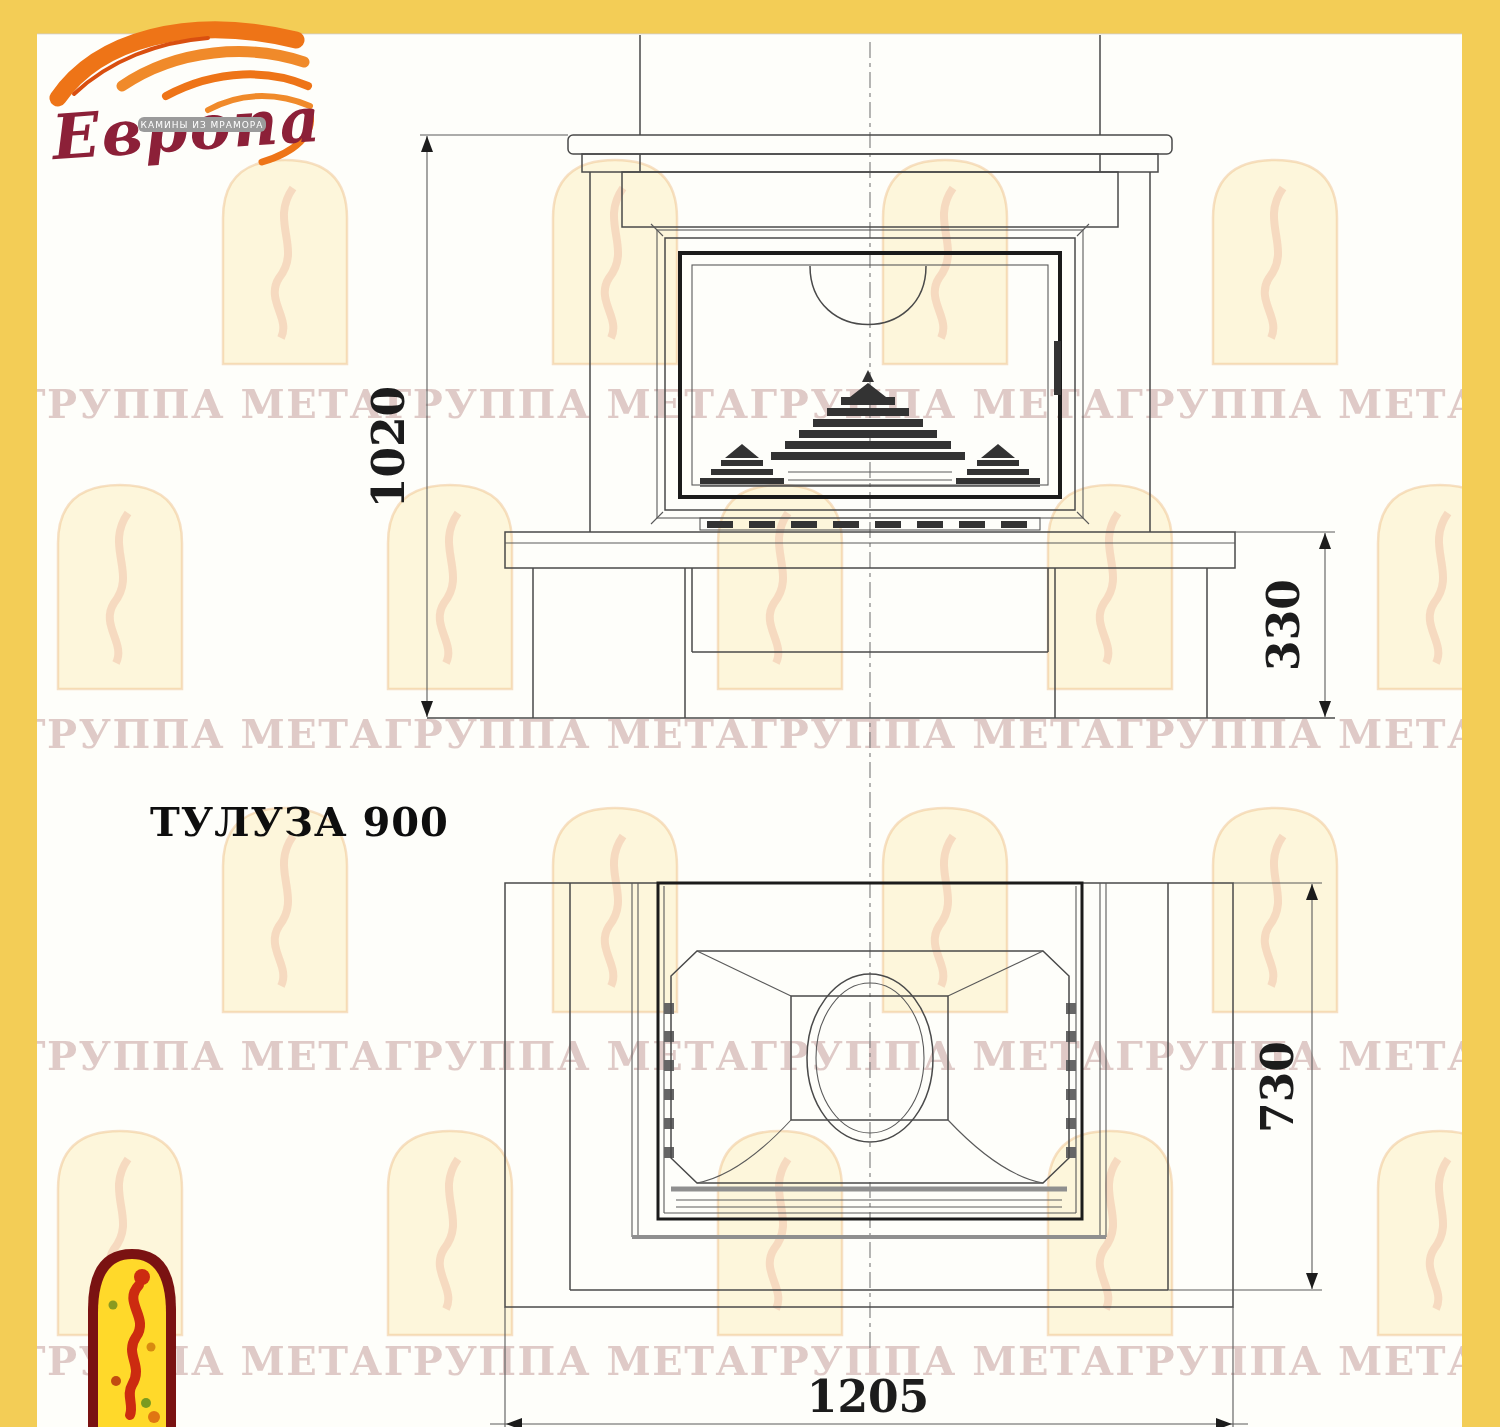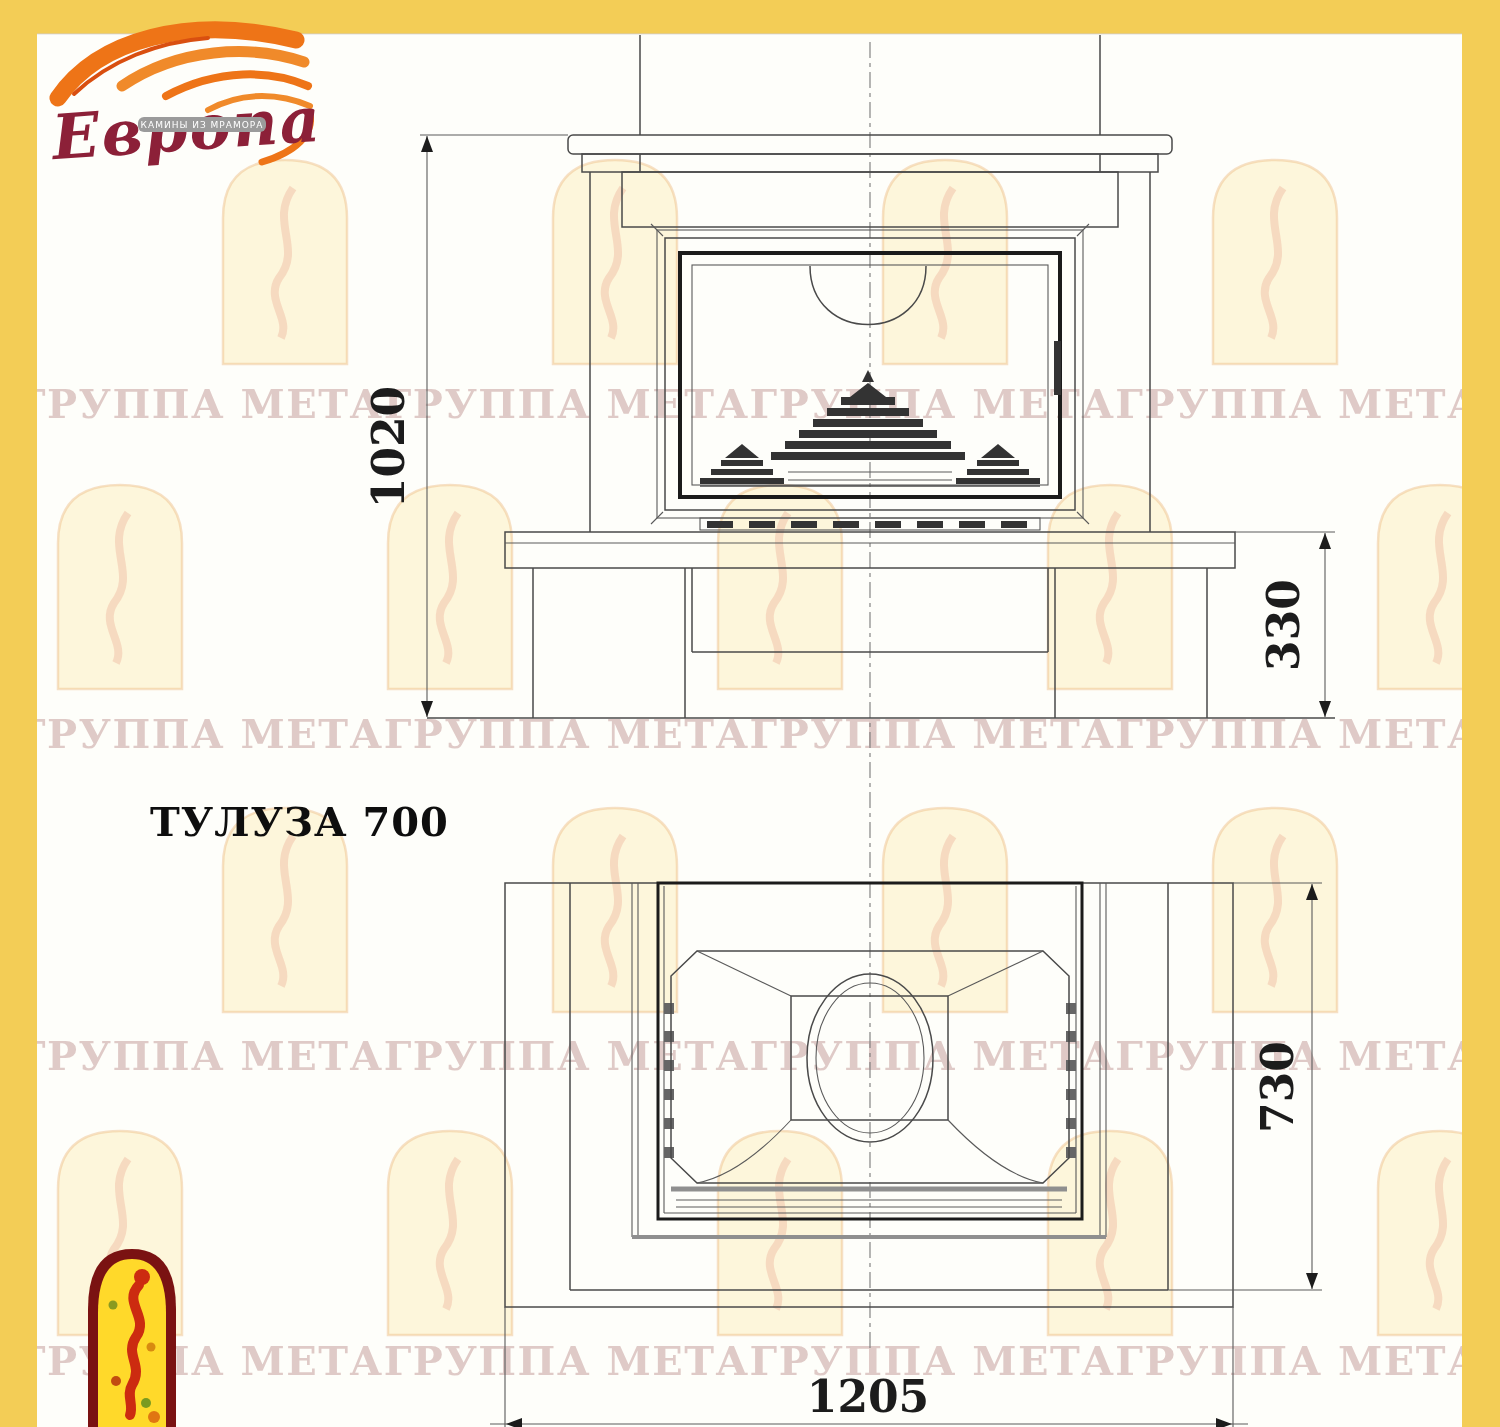--- a/index.html
+++ b/index.html
@@ -224,21 +224,21 @@
 
     <g>
       <line class="ln-thin" x1="490" y1="1424" x2="1248" y2="1424"></line>
       <polygon class="arrow" points="506,1424 522,1418 522,1430"></polygon>
       <polygon class="arrow" points="1232,1424 1216,1418 1216,1430"></polygon>
       <text class="dimtxt" text-anchor="middle" x="868" y="1412">1205</text>
     </g>
   </g>
 </svg>
 
-<div id="page-title">ТУЛУЗА 700</div>
+<div id="page-title">ТУЛУЗА 900</div>
 
 <svg id="logo-europa" viewBox="0 0 320 200">
   <g fill="none" stroke-linecap="round">
     <path d="M20 96 C60 38 150 12 258 38" stroke="#EE7417" stroke-width="17"></path>
     <path d="M84 84 C140 46 212 42 266 60" stroke="#F08A2A" stroke-width="11"></path>
     <path d="M128 94 C180 66 234 68 270 84" stroke="#EE7417" stroke-width="8"></path>
     <path d="M170 108 C206 88 244 92 272 104" stroke="#F08A2A" stroke-width="6"></path>
     <path d="M224 160 C258 150 276 132 272 112" stroke="#EE7417" stroke-width="7"></path>
     <path d="M36 92 C72 58 120 40 170 36" stroke="#D94F10" stroke-width="4"></path>
   </g>

